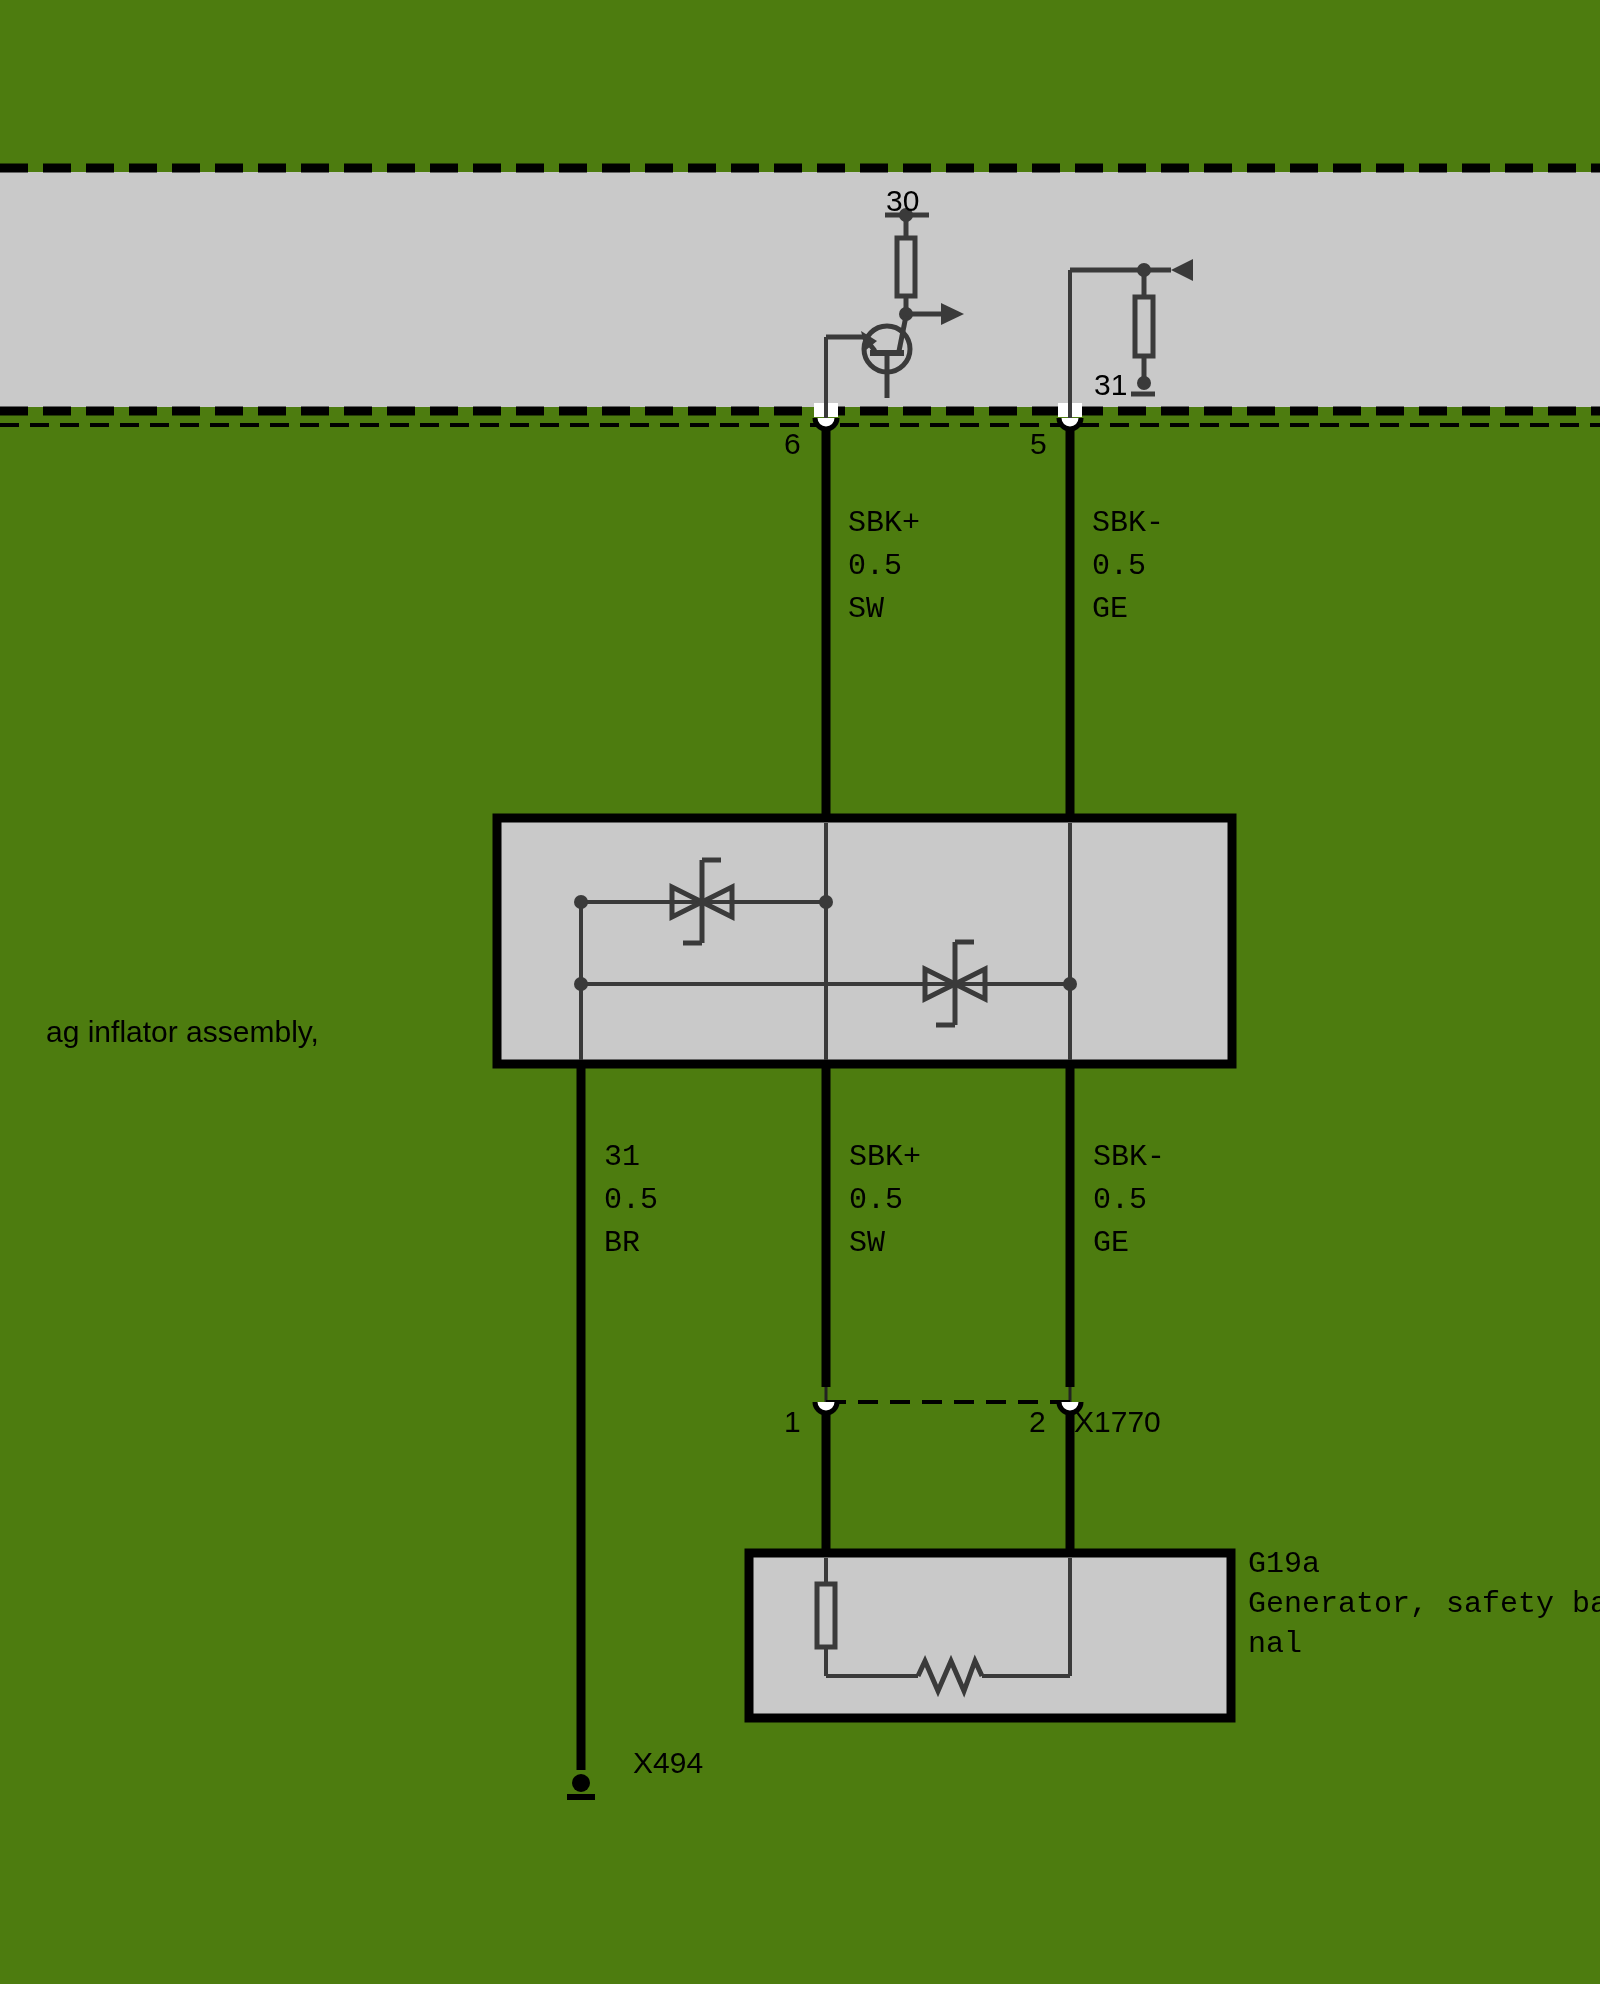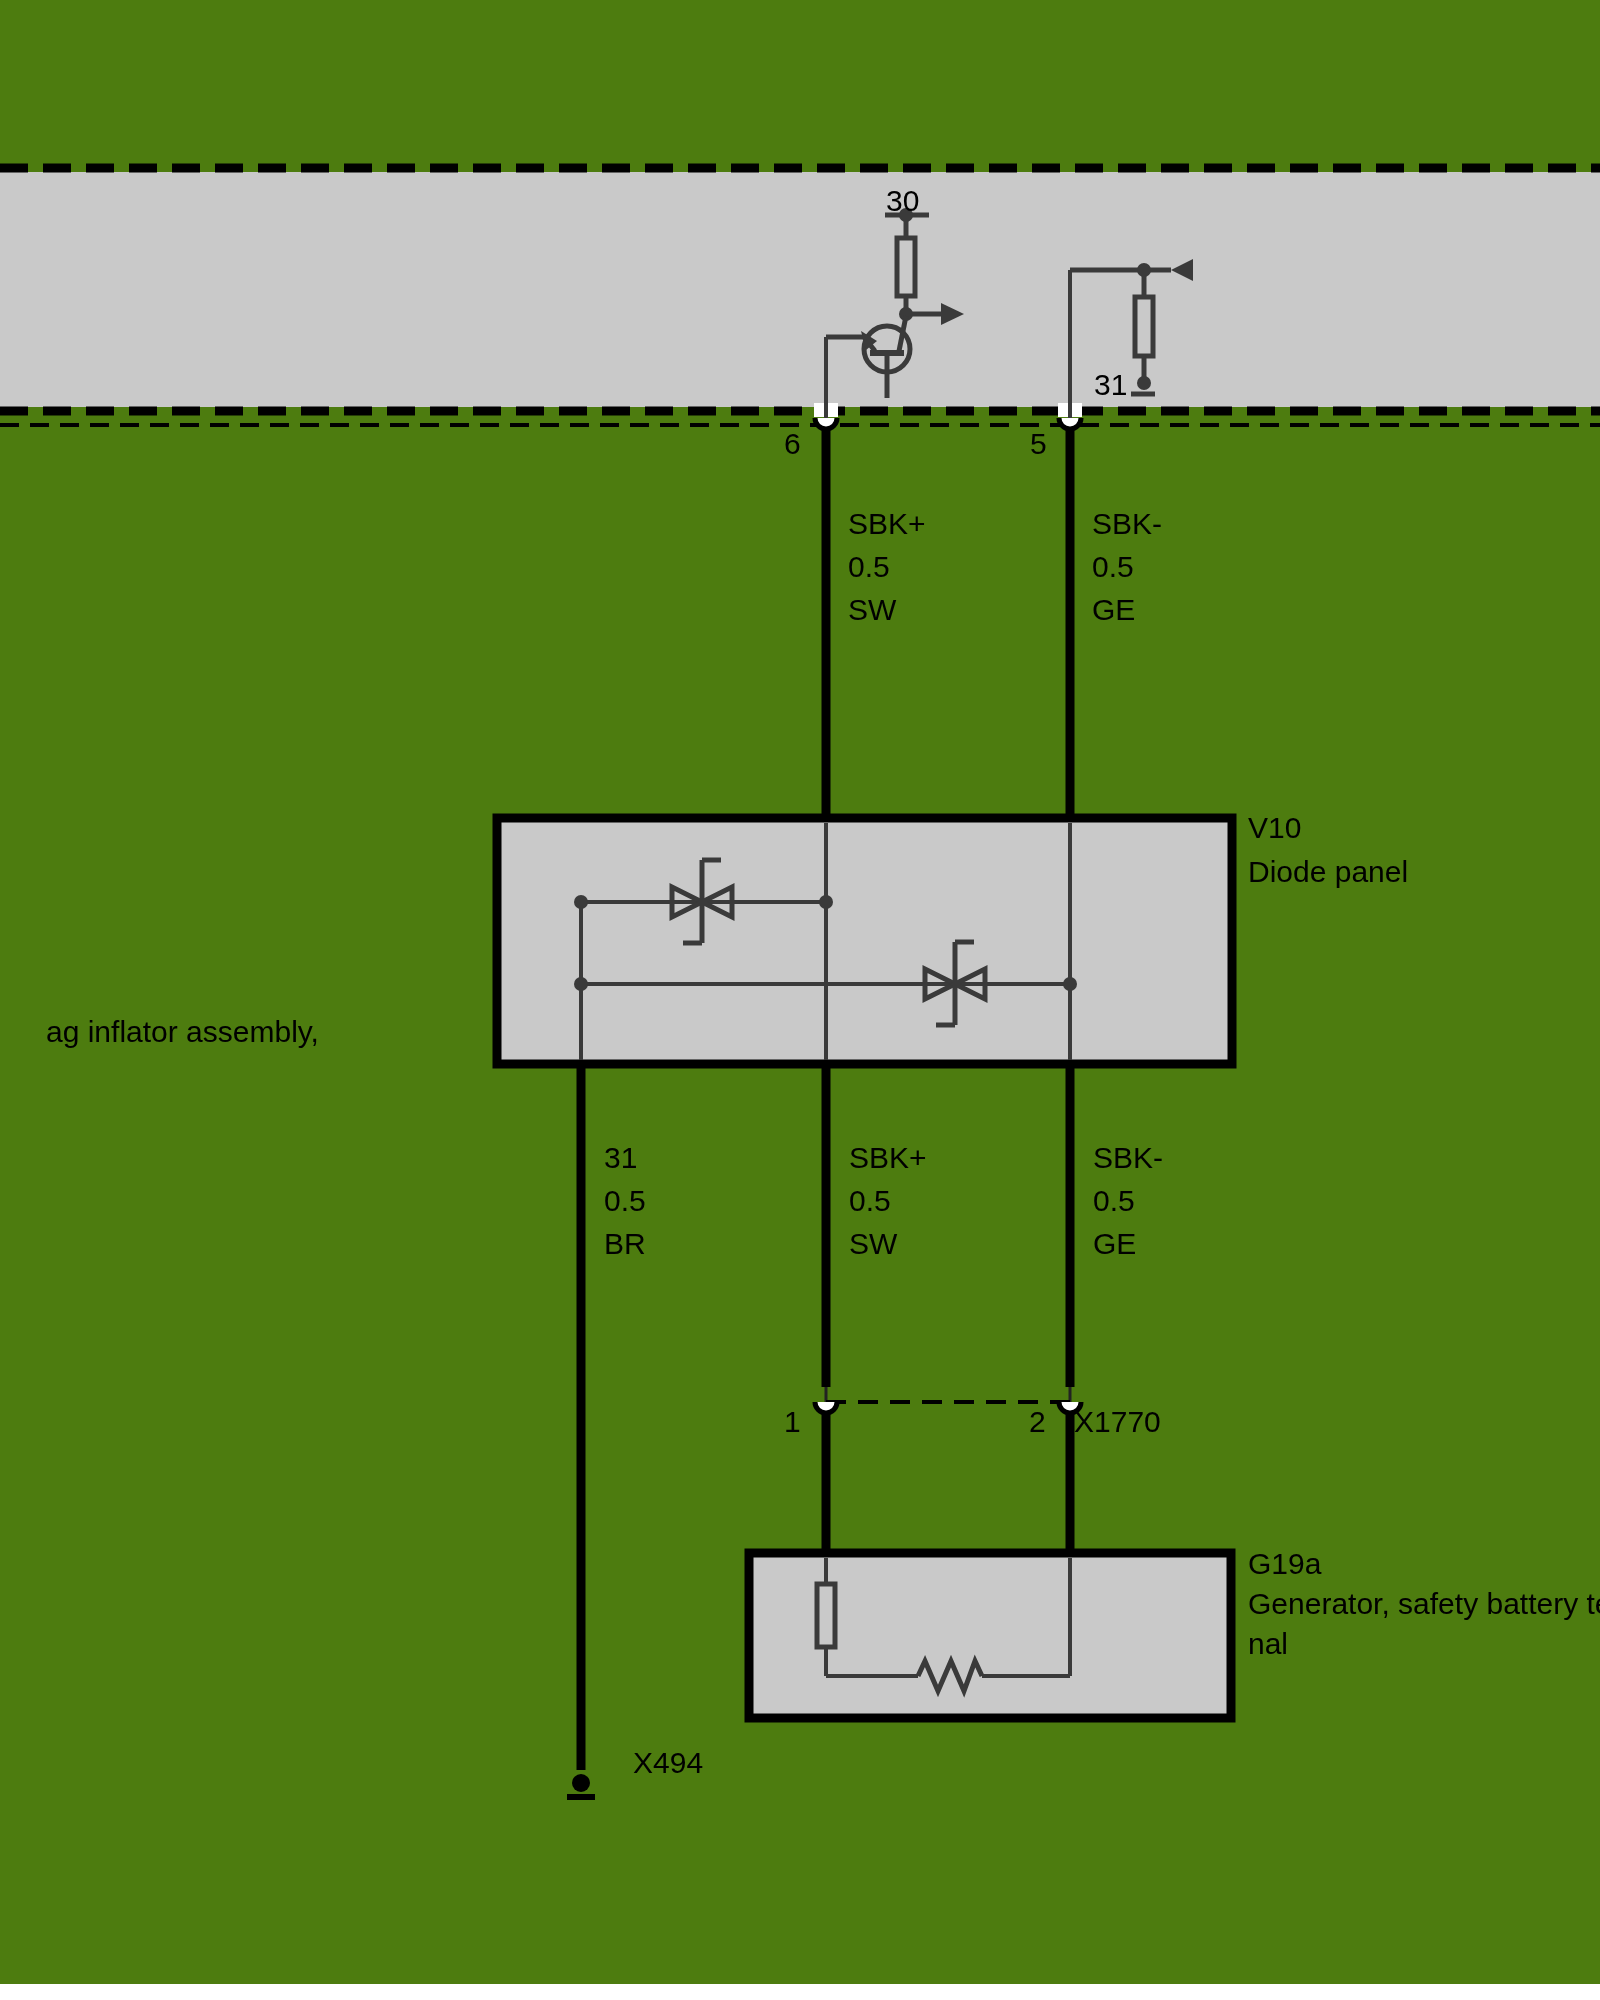--- a/index.html
+++ b/index.html
@@ -13,21 +13,21 @@
     color:#000;
   }
   #schematic{position:absolute;left:0;top:0;}
   .lbl{
     position:absolute;
     font-size:30px;
     line-height:43px;
     white-space:nowrap;
     color:#000;
   }
-  .lbl div{white-space:nowrap;}
+  .lbl div{white-space:nowrap;font-family:Liberation Mono, monospace;}
   .v10lbl{line-height:44px;}
   .g19albl{line-height:40px;}
   .single{line-height:34px;}
 </style>
 </head>
 <body>
 
 <div id="stage">
 
   <svg id="schematic" width="1600" height="2000" viewBox="0 0 1600 2000">
@@ -157,24 +157,20 @@
     <div>SBK+</div>
     <div>0.5</div>
     <div>SW</div>
   </div>
   <div class="lbl" style="left:1092px;top:502px;">
     <div>SBK-</div>
     <div>0.5</div>
     <div>GE</div>
   </div>
 
-  <div class="lbl v10lbl" style="left:1248px;top:806px;">
-    <div>V10</div>
-    <div>Diode panel</div>
-  </div>
 
   <div class="lbl single" style="left:0px;top:1015px;margin-left:46px;">ag inflator assembly,</div>
 
   <div class="lbl" style="left:604px;top:1136px;">
     <div>31</div>
     <div>0.5</div>
     <div>BR</div>
   </div>
   <div class="lbl" style="left:849px;top:1136px;">
     <div>SBK+</div>

